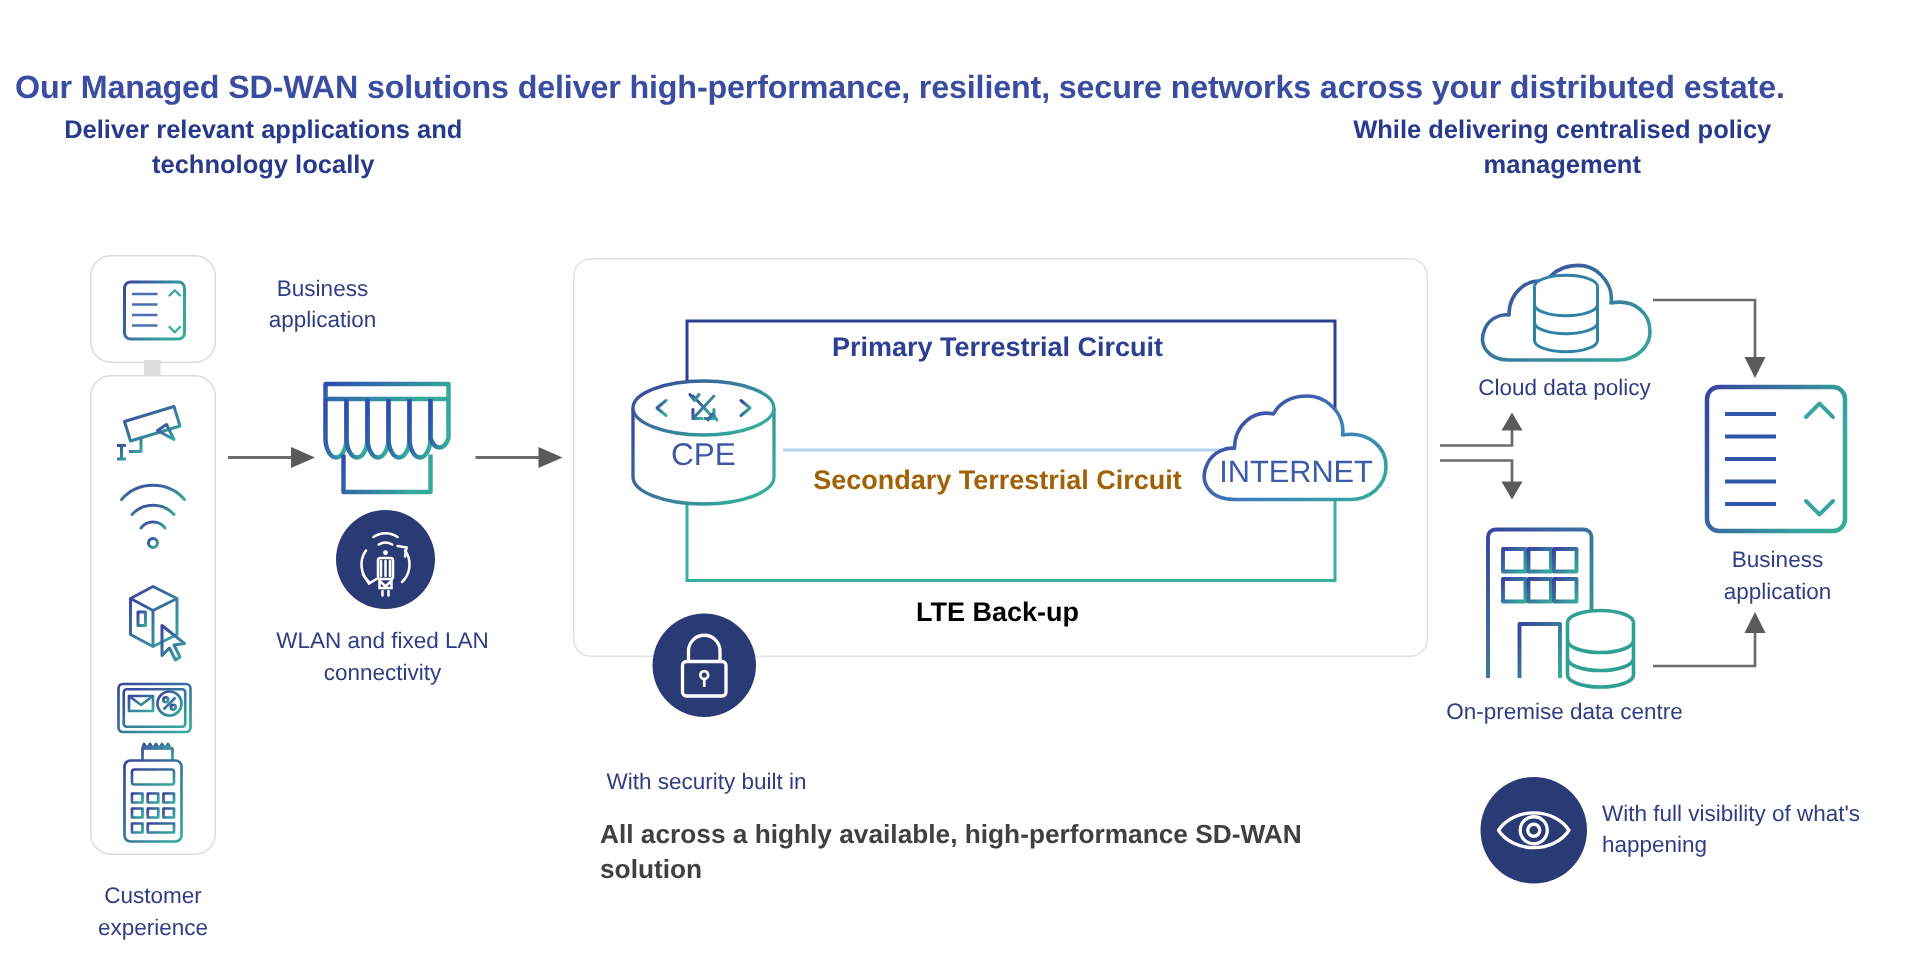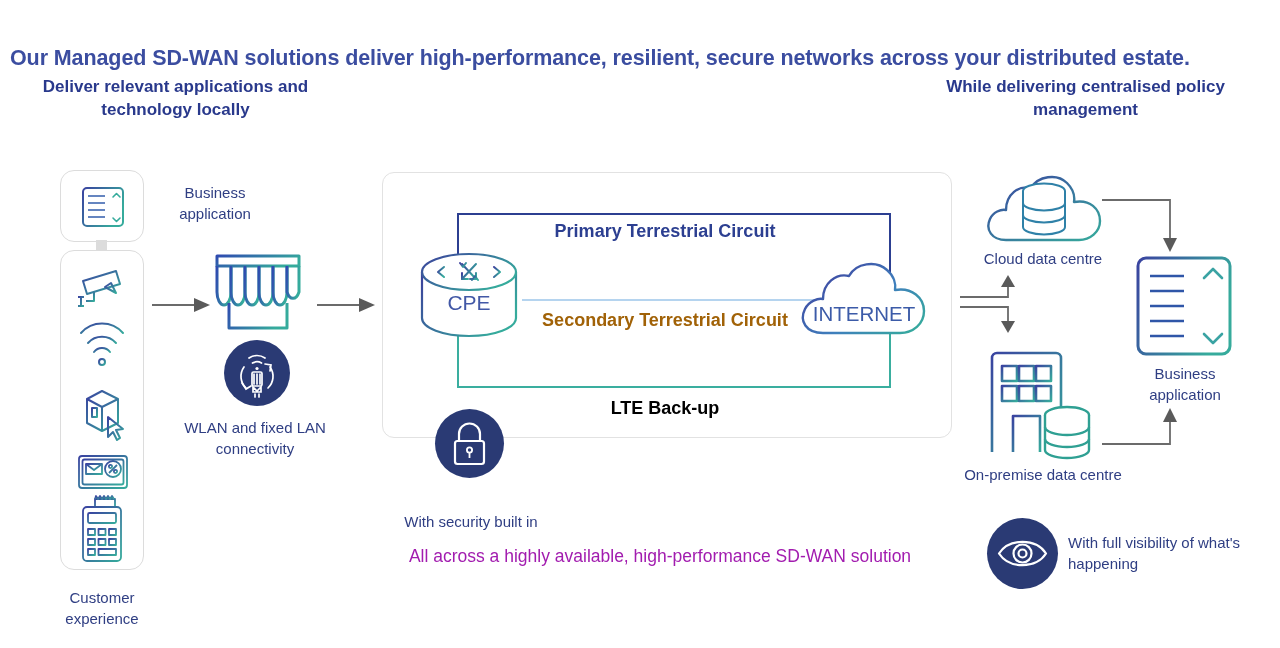--- a/index.html
+++ b/index.html
@@ -22,27 +22,26 @@
     color: #3b4da0; letter-spacing: -0.1px;
     white-space: nowrap;
     margin-top: 44px;
   }
   .col-heading {
     font-size: 17px; font-weight: bold;
     color: #29398c; text-align: center;
     line-height: 1.33;
   }
   #heading-left  { left: 28px;  top: 76px; width: 295px; }
-  #heading-right { left: 938px; top: 76px; width: 295px; }
+  #heading-right { left: 894px; top: 76px; width: 295px; }
 
   #bottom-caption {
     left: 400px; top: 545px; width: 520px;
-    text-align: center;
-    font-size: 17.5px; font-weight: normal;
-    color: #a21caf; line-height: 1.33;
+    font-size: 17.5px; font-weight: bold;
+    color: #404040; line-height: 1.33;
   }
 
   
   .cap {
     font-size: 15px; color: #2f3e83;
     text-align: center; line-height: 1.37;
   }
   .cap-left { text-align: left; }
 
   
@@ -337,21 +336,21 @@
     </linearGradient>
   </defs>
   <path d="M24,82 C10,82 3,72 8,61 C11,54 19,51 24,52 C24,36 37,27 49,30 C56,18 75,15 85,25 C91,31 93,38 92,44 C108,41 118,51 118,63 C118,74 108,82 97,82 Z" fill="#ffffff" stroke="url(#gCdc)" stroke-width="2.4" stroke-linejoin="round"></path>
   <g fill="#ffffff" stroke="#2f81a8" stroke-width="2">
     <ellipse cx="62" cy="33" rx="21" ry="7.5"></ellipse>
     <path d="M41,33 L41,69 A21,7.5 0 0 0 83,69 L83,33"></path>
     <path d="M41,45 A21,7.5 0 0 0 83,45" fill="none"></path>
     <path d="M41,57 A21,7.5 0 0 0 83,57" fill="none"></path>
   </g>
 </svg>
-<div class="abs cap" id="cloud-dc-label">Cloud data centre</div>
+<div class="abs cap" id="cloud-dc-label">Cloud data policy</div>
 
 <svg class="abs" style="left:982px; top:344px;" width="120" height="116" viewBox="0 0 120 116">
   <defs>
     <linearGradient id="gBld" x1="0" y1="0" x2="1" y2="1">
       <stop offset="0" stop-color="#3a43a0"></stop>
         <stop offset="1" stop-color="#36ab9c"></stop>
     </linearGradient>
   </defs>
   <g fill="none" stroke="url(#gBld)" stroke-width="2.6" stroke-linejoin="round">
     <path d="M10,108 L10,14 A5,5 0 0 1 15,9 L74,9 A5,5 0 0 1 79,14 L79,108"></path>

